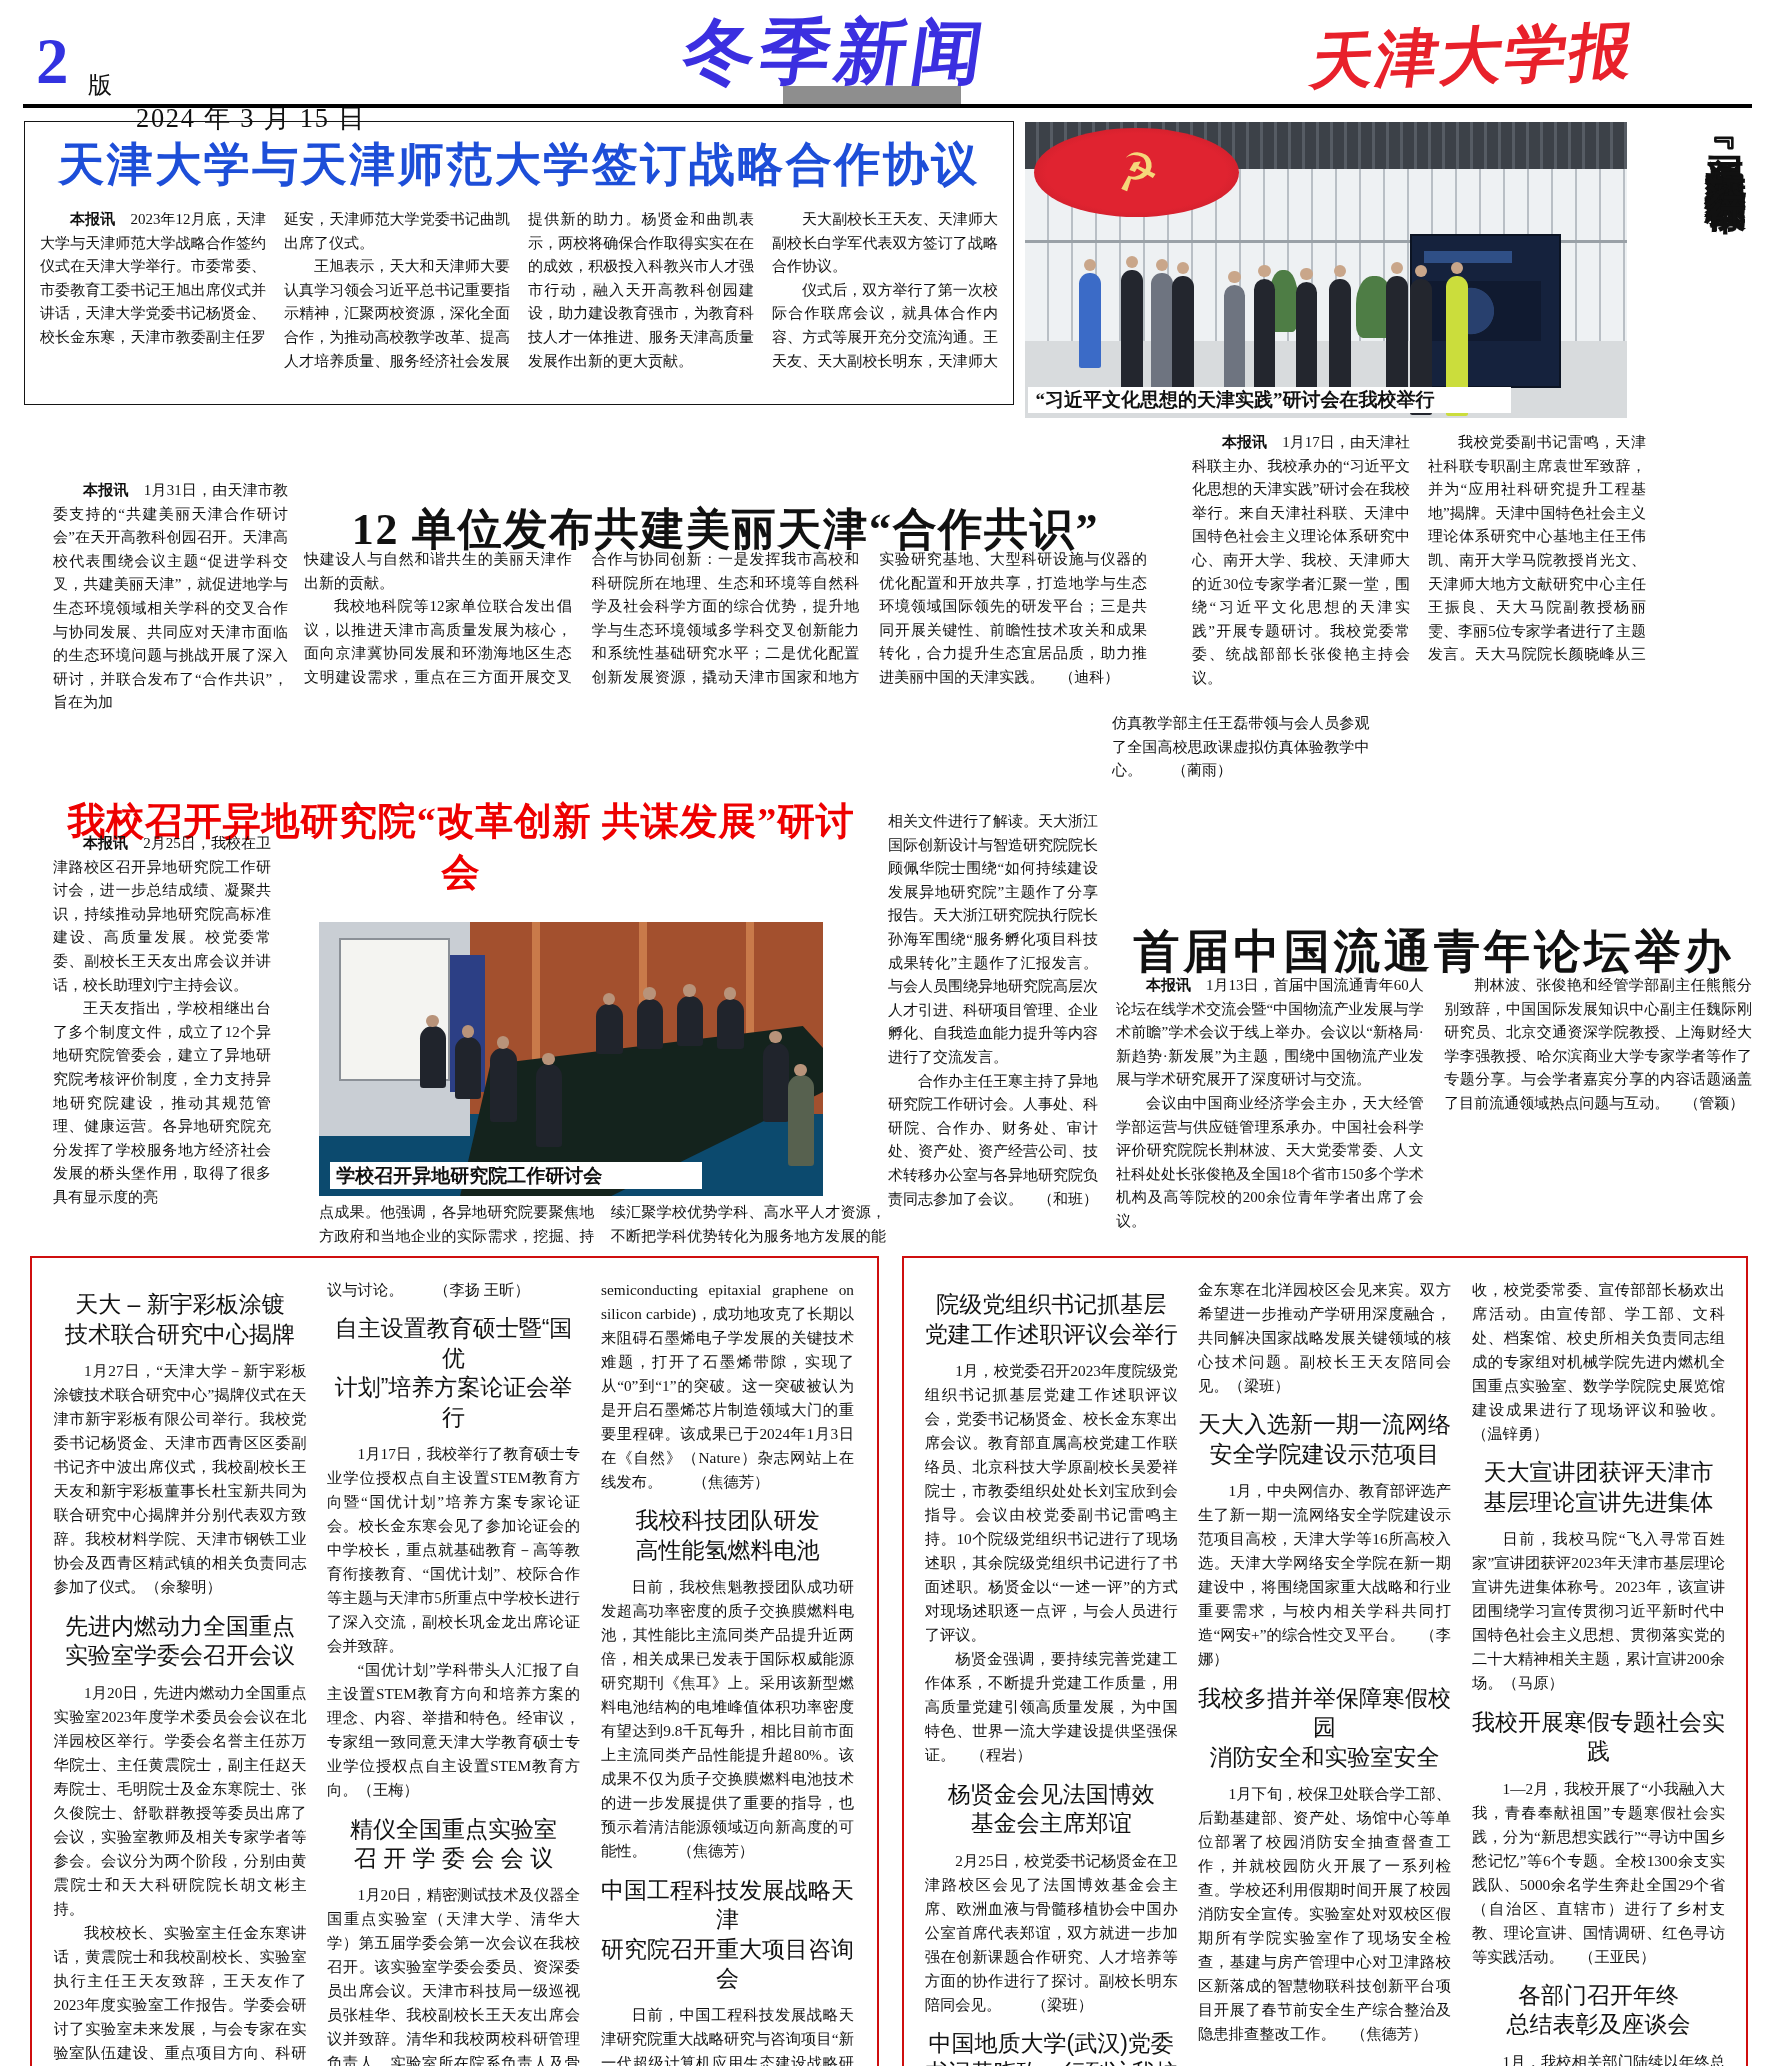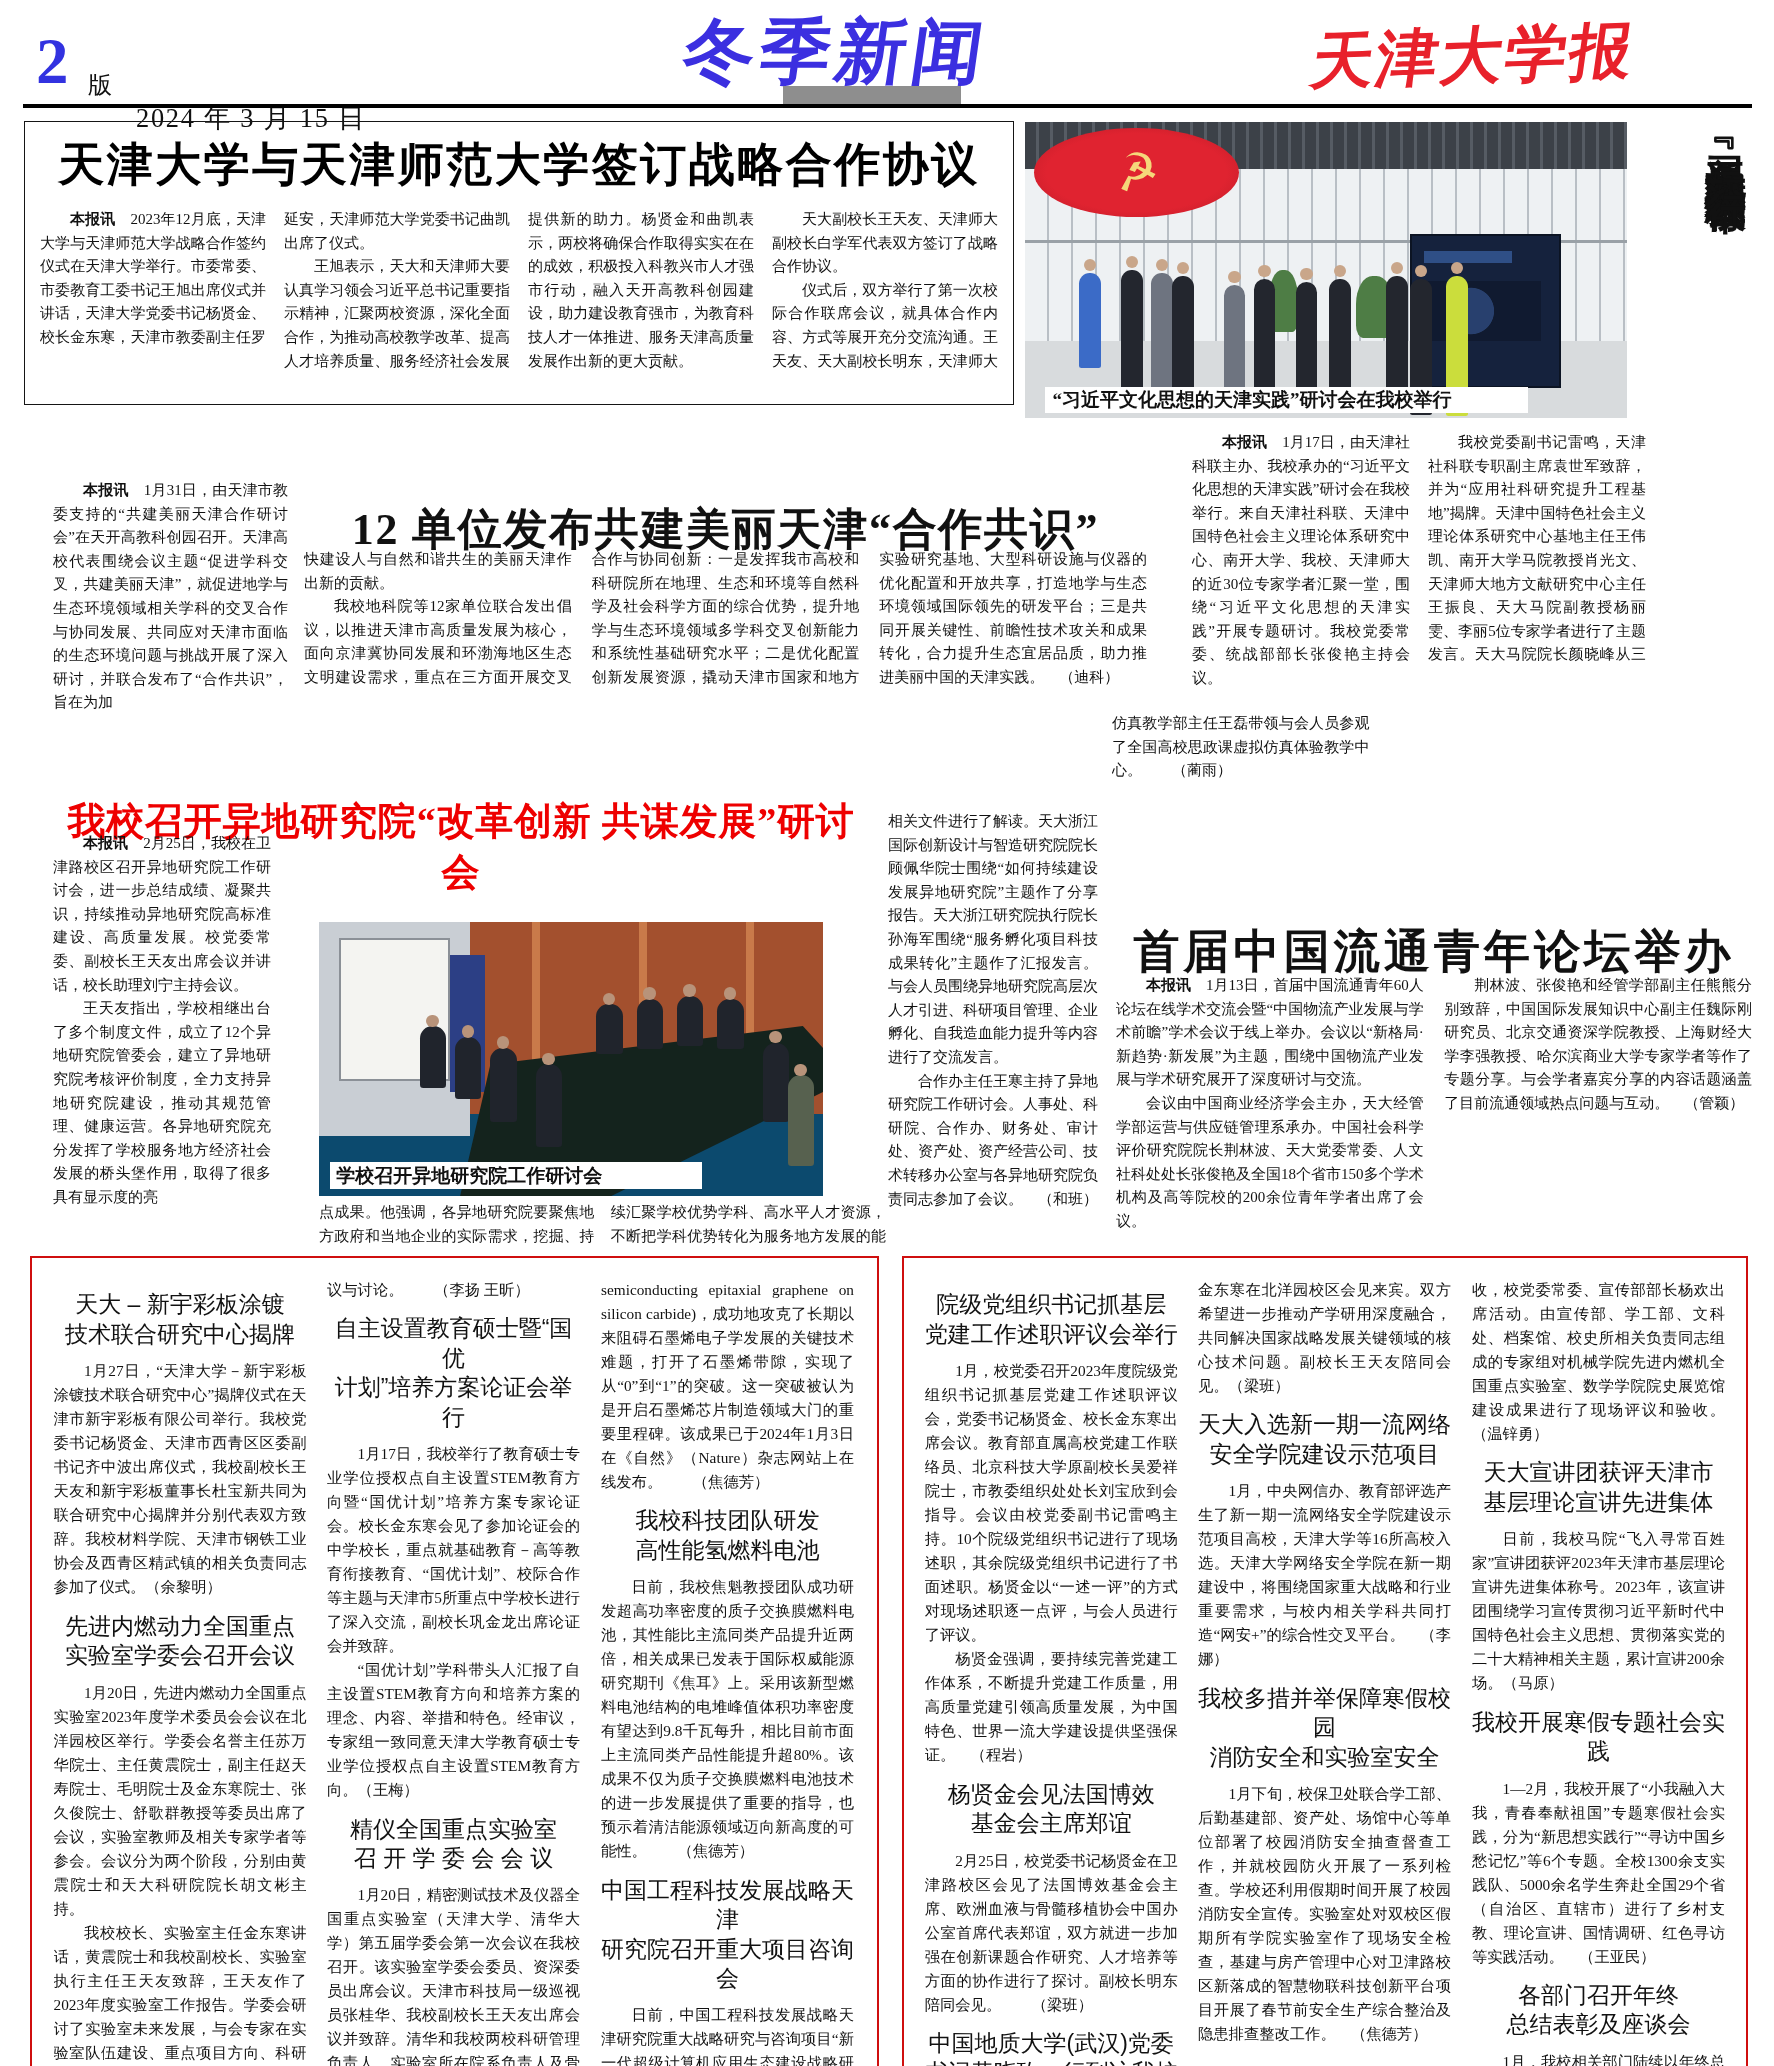--- a/index.html
+++ b/index.html
@@ -21,21 +21,21 @@
   
   .bp{font-size:15px;line-height:23.6px;text-align:justify;text-indent:2em;margin:0;}
   .bp.noind{text-indent:0;}
   .bp b{font-weight:bold;}
   .sub-head{font-family:"Liberation Sans","DejaVu Sans",sans-serif;font-weight:normal;
             font-size:23px;line-height:1.28;text-align:center;margin:12.4px 0 10px;}
   .cols{column-fill:auto;overflow:hidden;}
 
   
   .a1-box{position:absolute;left:24px;top:121px;width:990px;height:284px;border:1.2px solid #151515;}
-  .a1-head{margin-top:12.4px;text-align:center;font-size:46px;font-weight:bold;color:#000000;letter-spacing:2.5px;}
+  .a1-head{margin-top:12.4px;text-align:center;font-size:46px;font-weight:bold;color:#1d4ed8;letter-spacing:2.5px;}
   .a1-body{position:absolute;left:15px;right:15px;top:86px;height:185px;column-count:4;column-gap:18px;}
 
   
   .photo1{position:absolute;left:1025px;top:122px;width:602px;height:296px;background:#e4e8ea;overflow:hidden;}
   .ph1-ceiling{position:absolute;left:0;top:0;width:100%;height:16%;
       background:repeating-linear-gradient(90deg,#3c4148 0 10.7px,#565c64 10.7px 14px);}
   .ph1-glass{position:absolute;left:0;top:14%;width:100%;height:62%;
       background:repeating-linear-gradient(90deg,#eef1f3 0 22px,#b9bfc5 22px 24px);}
   .ph1-beam{position:absolute;left:0;top:40%;width:100%;height:2.5px;background:#9aa1a7;}
   .ph1-floor{position:absolute;left:0;bottom:0;width:100%;height:26%;background:#d8dbdd;}
@@ -45,21 +45,21 @@
   .ph1-screen{position:absolute;left:64%;top:38%;width:25%;height:52%;background:#15223d;border:2.5px solid #0c1423;}
   .ph1-screen i{position:absolute;left:8%;top:10%;width:60%;height:8%;background:#2f4f86;}
   .ph1-screen em{position:absolute;left:8%;top:30%;width:80%;height:40%;
       background:radial-gradient(circle at 40% 50%,#28406e 0 30%,transparent 31%),#101a30;}
   .ph1-plant{position:absolute;width:29px;height:62px;background:#4e7d45;border-radius:45% 45% 20% 20%;}
   .fig{position:absolute;width:21.5px;height:112px;background:#23262e;border-radius:10.7px 10.7px 2.5px 2.5px;}
   .fig::before{content:"";position:absolute;left:4.5px;top:-14px;width:12.4px;height:12.4px;border-radius:50%;background:#c9a68a;}
   .fig.yellow{background:#cbdd3c;}
   .fig.blue{background:#3b6bc7;}
   .fig.gray{background:#6e7480;}
-  .ph1-cap{position:absolute;left:20px;bottom:5px;width:483px;height:26px;background:#fff;
+  .ph1-cap{position:absolute;left:3px;bottom:5px;width:483px;height:26px;background:#fff;
       font-size:19px;font-weight:bold;line-height:26px;padding:0 7.4px;white-space:nowrap;overflow:hidden;}
 
   
   .v-head{position:absolute;left:1643px;top:124px;width:108px;height:607px;
       writing-mode:vertical-rl;font-size:41px;font-weight:900;line-height:1.26;letter-spacing:1.7px;overflow:hidden;}
 
   
   .xi-a{position:absolute;left:1192px;top:431px;width:454px;height:273px;column-count:2;column-gap:18px;}
   .xi-b{position:absolute;left:1112px;top:712px;width:533px;height:94px;column-count:2;column-gap:18px;}
 

